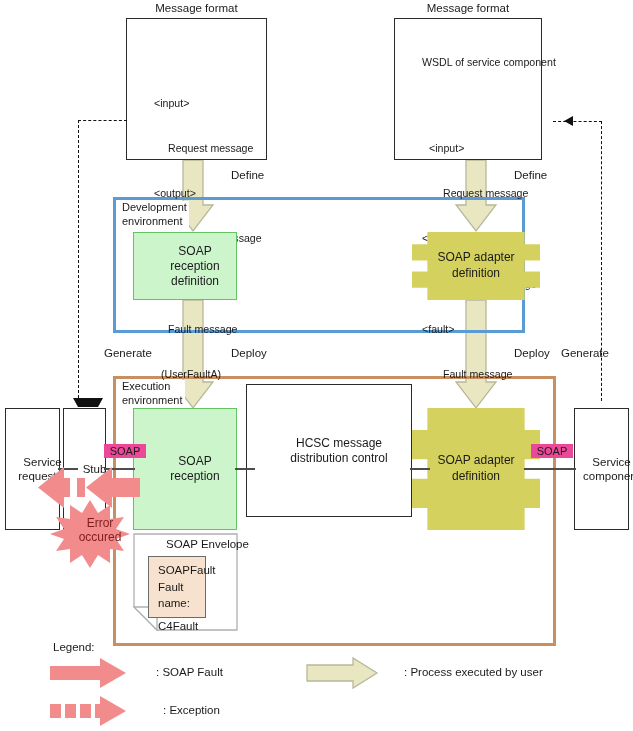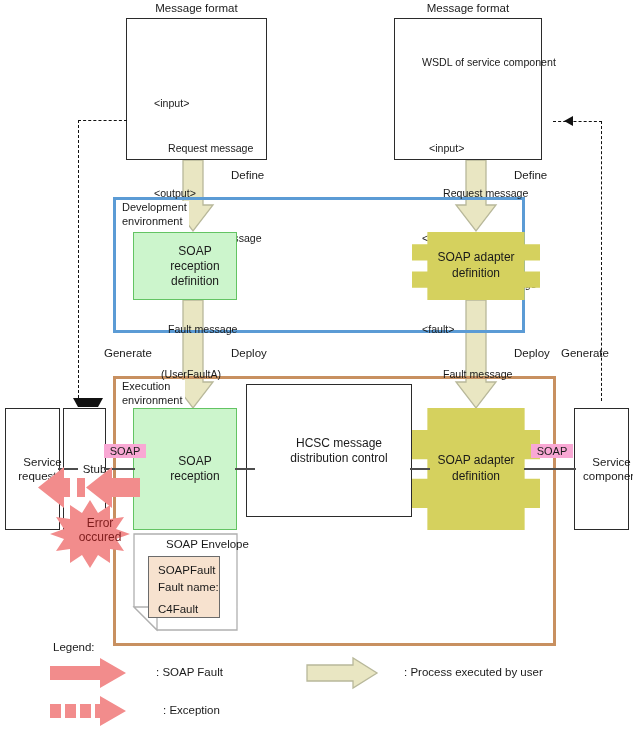--- a/index.html
+++ b/index.html
@@ -52,21 +52,21 @@
     -webkit-clip-path:polygon(12% 0,88% 0,88% 18%,100% 18%,100% 42%,88% 42%,88% 58%,100% 58%,100% 82%,88% 82%,88% 100%,12% 100%,12% 82%,0 82%,0 58%,12% 58%,12% 42%,0 42%,0 18%,12% 18%);
     clip-path:polygon(12% 0,88% 0,88% 18%,100% 18%,100% 42%,88% 42%,88% 58%,100% 58%,100% 82%,88% 82%,88% 100%,12% 100%,12% 82%,0 82%,0 58%,12% 58%,12% 42%,0 42%,0 18%,12% 18%);
   }
   .adapter-label{
     position:absolute;display:flex;align-items:center;justify-content:center;
     text-align:center;font-size:12px;line-height:1.3;pointer-events:none;
   }
   
   .hline{background:#4d4d4d;height:1.6px;}
   .soaptag{
-    background:#f9a8d4;border:0;font-size:11px;text-align:center;
+    background:#ec4899;border:0;font-size:11px;text-align:center;
     padding:1px 3px;white-space:nowrap;z-index:7;
   }
   
   .dash-h{border-top:1.6px dashed #111;height:0;}
   .dash-v{border-left:1.6px dashed #111;width:0;}
   .arrowdown{
     width:0;height:0;border-left:5.5px solid transparent;border-right:5.5px solid transparent;
     border-top:9px solid #111;
   }
   .arrowleft{
@@ -219,21 +219,21 @@
   <div class="abs" style="left:48px;top:516px;width:84px;">
     <div class="burst-text" style="position:static;">Error</div>
     <div class="burst-text" style="position:static;">occured</div>
   </div>
 
   <svg class="psvg" style="left:134px;top:534px;width:103px;height:96px;">
     <path d="M0,0 L103,0 L103,96 L23,96 L0,73 Z" fill="#ffffff" stroke="#b0b0b0" stroke-width="1.3"></path>
     <path d="M0,73 L23,73 L23,96 Z" fill="#ffffff" stroke="#b0b0b0" stroke-width="1.3"></path>
   </svg>
   <div class="abs env-note-text" style="left:146px;top:538px;">SOAP Envelope</div>
-  <div class="abs faultbox" style="left:148px;top:556px;width:72px;height:62px;">
+  <div class="abs faultbox" style="left:148px;top:556px;width:58px;height:62px;">
     <div>SOAPFault</div>
     <div>Fault name:</div>
     <div style="height:6px;"></div>
     <div>C4Fault</div>
   </div>
 
   <div class="abs dash-h" style="left:78px;top:120px;width:49px;"></div>
   <div class="abs dash-v" style="left:78px;top:120px;height:278px;"></div>
   <div class="abs arrowdown" style="left:73px;top:398px;"></div>
 

